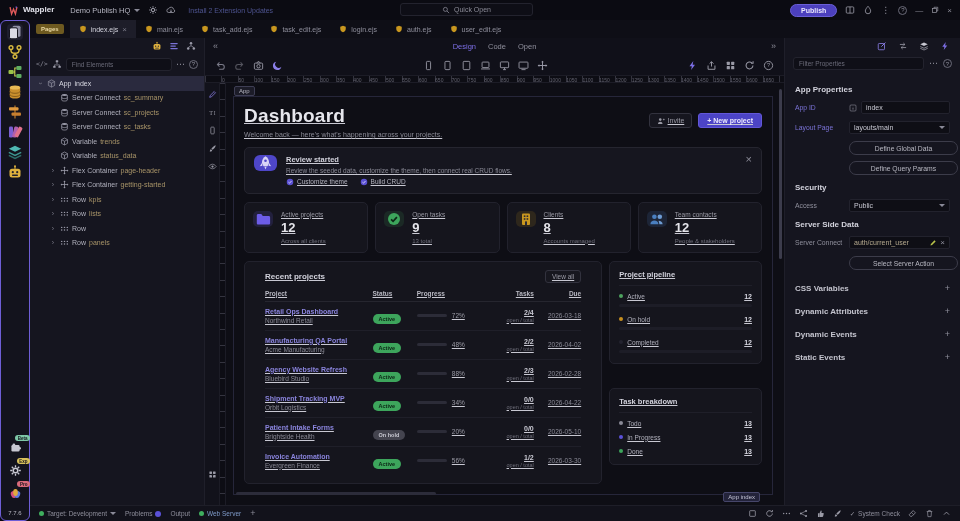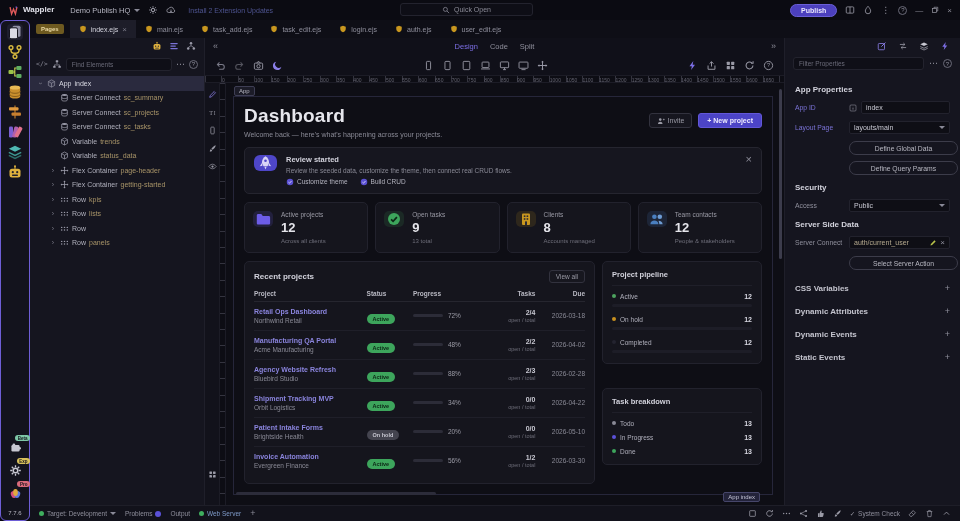--- a/index.html
+++ b/index.html
@@ -79,21 +79,21 @@
   .view-modes { flex:1; display:flex; justify-content:center; gap:12px; font-size:7.5px; color:#8f8f9c; }
   .view-modes .active { color:#7d6fe6; }
   .ctoolbar { height:20px; flex:0 0 20px; display:flex; align-items:center; padding:0 10px; gap:9px; }
   .ct-group { display:flex; align-items:center; gap:8px; }
   .ct-devices { margin:0 auto; }
   .hruler { height:8px; flex:0 0 8px; background:#0d0d14; border-top:1px solid #1c1c26;
     border-bottom:1px solid #1c1c26; display:flex; padding-left:17px; overflow:hidden;
     background-image:repeating-linear-gradient(to right,#34343f 0 1px,transparent 1px 16.4px); }
   .hruler span { flex:0 0 16.4px; font-size:5px; color:#61616e; line-height:8px; }
 
-  .canvas-row { flex:1; display:flex; min-height:0; position:relative; }
+  .canvas-row { flex:1; display:flex; min-height:0; position:relative;text-decoration:underline; }
   .vtoolbar { width:15px; flex:0 0 15px; background:#12121b; border-right:1px solid #1c1c26;
     display:flex; flex-direction:column; align-items:center; padding-top:7px; gap:9px; }
   .vt-bottom { margin-top:auto; margin-bottom:26px; }
   .vruler { width:6px; flex:0 0 6px; background:#0d0d14; border-right:1px solid #1c1c26;
     background-image:repeating-linear-gradient(to bottom,#34343f 0 1px,transparent 1px 16.4px); }
   .canvas { flex:1; position:relative; background:#0e0e15; padding:14px 12px 0 8px; overflow:hidden; }
   .sel-badge { position:absolute; top:3px; left:8px; font-size:6px; color:#b8b8c2;
     background:#1c1c28; border:1px solid #3e3e54; border-radius:2px; padding:1px 4px; z-index:3; }
   .elem-badge { position:absolute; bottom:3px; right:24px; font-size:6px; color:#c2c2d4;
     background:#23233a; border:1px solid #46466a; border-radius:2px; padding:1px 4px; z-index:3; }
@@ -122,21 +122,21 @@
   .gs-close { position:absolute; right:9px; top:5px; font-size:11px; color:#8a8a96; }
 
   .kpi-row { display:flex; gap:7px; margin-top:8px; }
   .kpi { flex:1; background:#15151d; border:1px solid #22222d; border-radius:5px; padding:8px; display:flex; gap:8px; }
   .kpi-ic { width:20px; height:20px; flex:0 0 20px; border-radius:5px; display:flex; align-items:center; justify-content:center; }
   .kpi-title { font-size:6.5px; color:#9a9aa5; }
   .kpi-value { font-size:13px; font-weight:bold; color:#e4e4ea; margin:2px 0 3px; }
   .kpi-sub { font-size:6px; color:#6e6e7a; }
 
   .bottom-row { display:flex; gap:7px; margin-top:8px; align-items:flex-start; }
-  .table-card { flex:2.07; background:#15151d; border:1px solid #22222d; border-radius:5px; padding:8px 9px; }
+  .table-card { flex:2.07; background:#15151d; border:1px solid #22222d; border-radius:5px; padding:8px 20px; }
   .tc-head { display:flex; align-items:center; }
   .tc-title { font-size:8px; font-weight:bold; color:#d2d2dc; }
   .btn-viewall { margin-left:auto; font-size:6.5px; color:#9a9aa5; border:1px solid #32323e;
     border-radius:3px; padding:2px 6px; background:#17171f; }
   .ptable { margin-top:7px; }
   .prow { display:grid; grid-template-columns:34% 14% 22% 15% 15%; align-items:center; padding:5px 0; border-bottom:1px solid #1f1f29; }
   .prow.hdr { padding:0 0 4px; border-bottom:1px solid #26262f; }
   .prow:last-child { border-bottom:none; }
   .col-h { font-size:6.5px; font-weight:bold; color:#b8b8c2; }
   .ta-r { text-align:right; }
@@ -679,21 +679,21 @@
               </div>
             </div>
         </div>
 
         <div class="center">
           <div class="viewbar">
             <span class="tg">«</span>
             <div class="view-modes">
               <span class="active">Design</span>
               <span>Code</span>
-              <span>Split</span>
+              <span>Open</span>
             </div>
             <span class="tg">»</span>
           </div>
           <div class="ctoolbar">
             <div class="ct-group">
 
             <span class="ic i11">
                   <svg viewBox="0 0 16 16" width="100%" height="100%" xmlns="http://www.w3.org/2000/svg">
                     <path d="M4 6.5h6a3.5 3.5 0 010 7H6" stroke="#7a7a88" stroke-width="1.5" fill="none"></path>
                     <path d="M6.5 3.5L3.5 6.5l3 3" stroke="#7a7a88" stroke-width="1.5" fill="none"></path>

